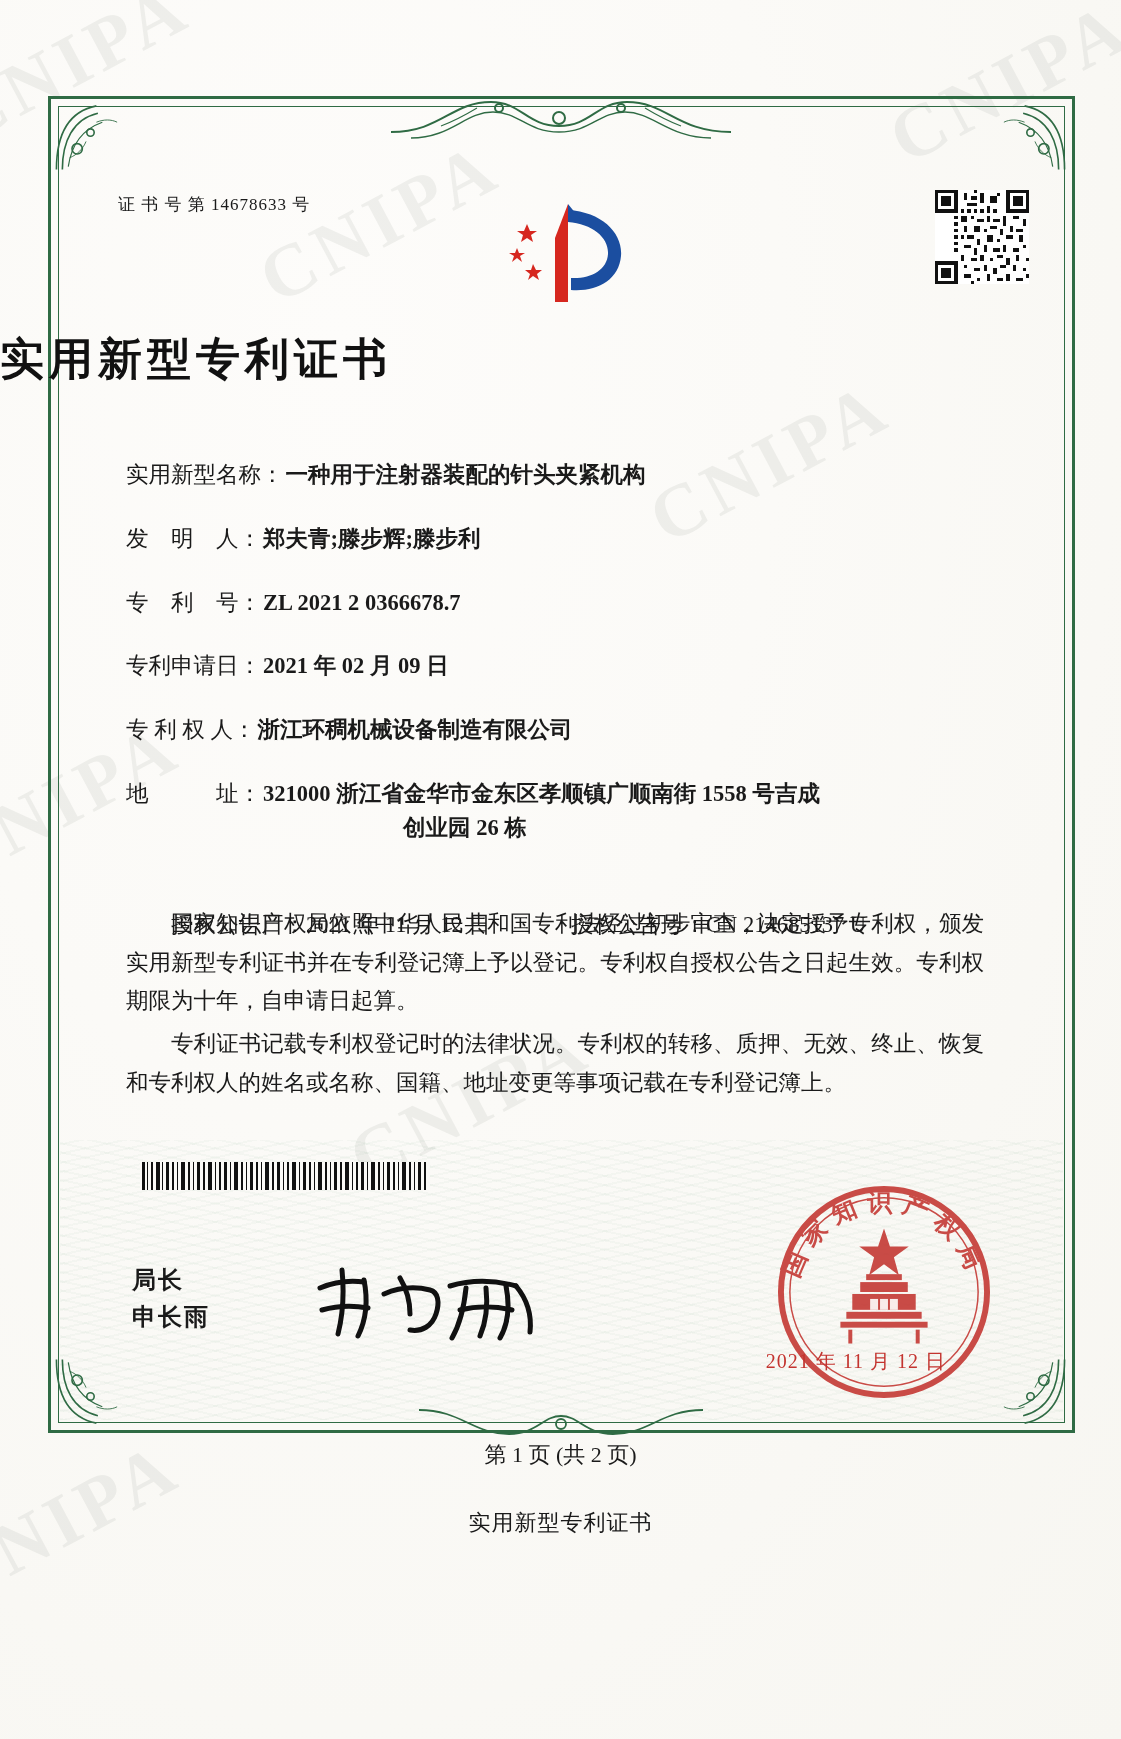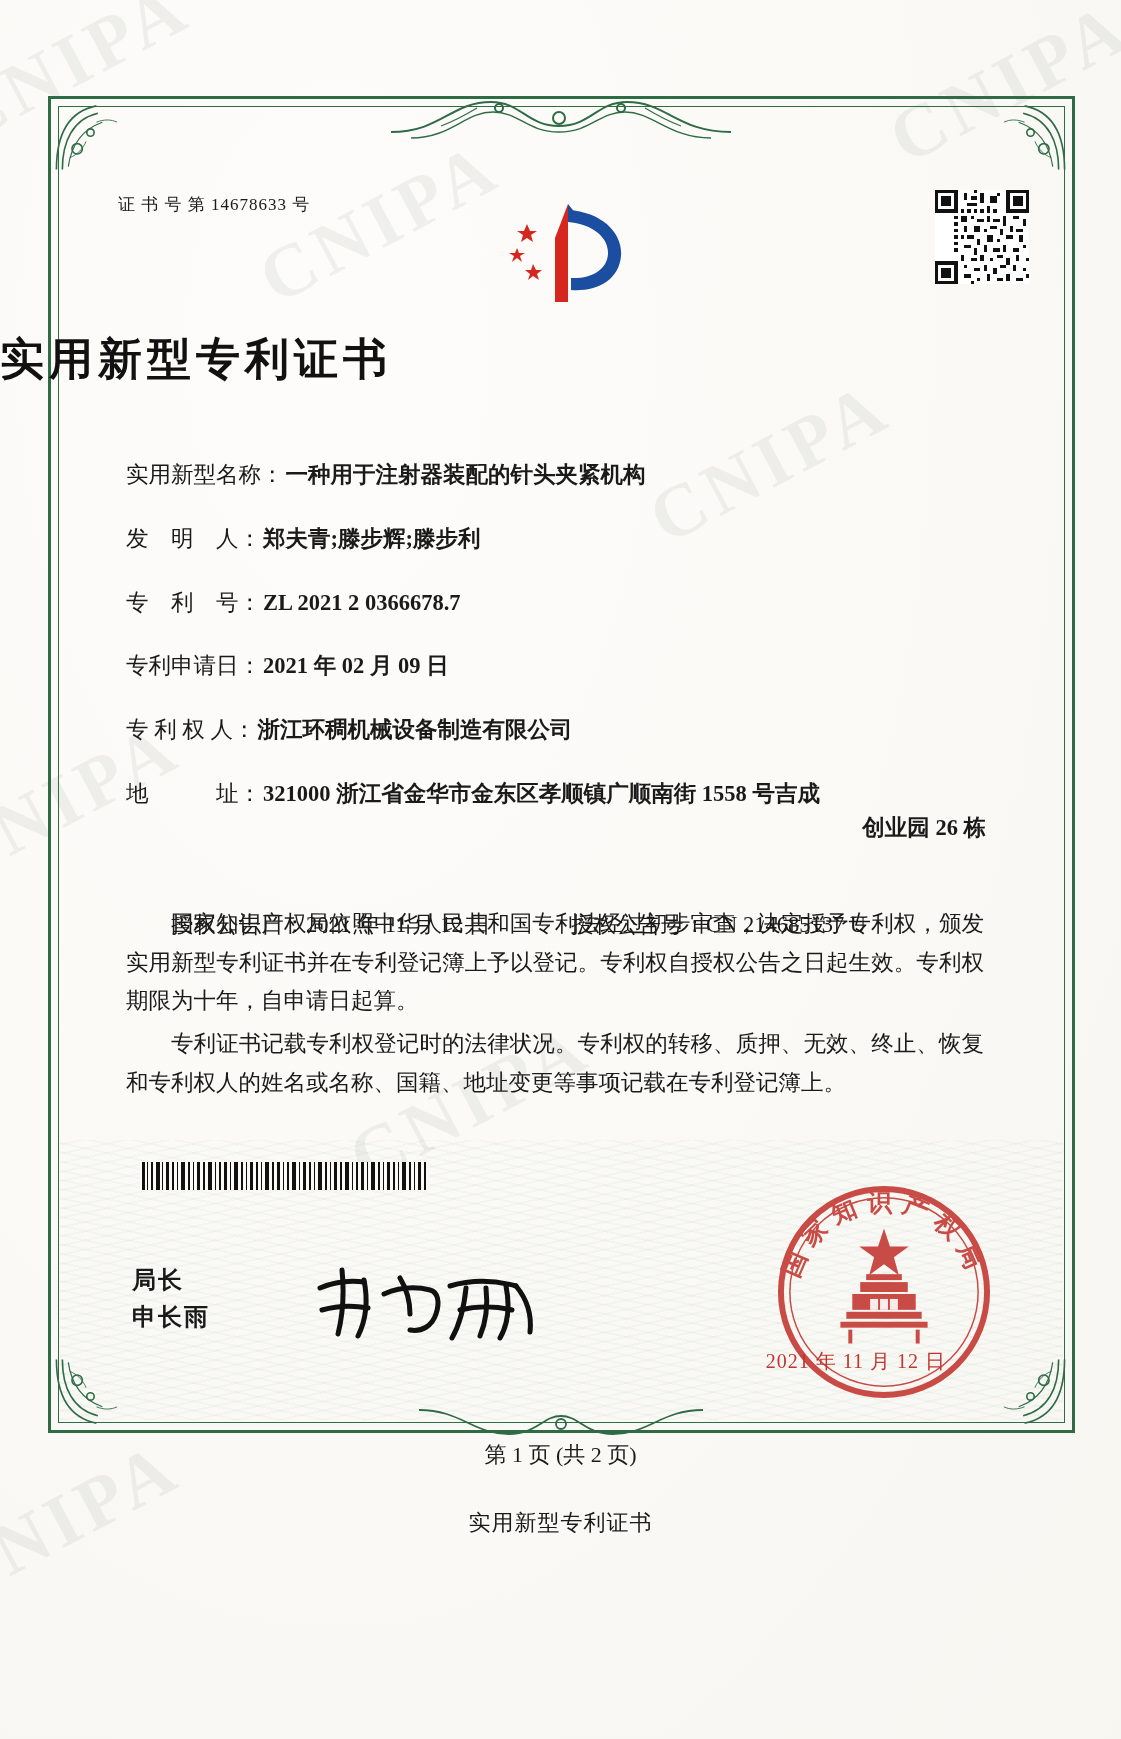--- a/index.html
+++ b/index.html
@@ -163,21 +163,20 @@
     flex: 0 0 auto;
   }
   .field-value {
     flex: 1 1 auto;
     padding-left: 2px;
     font-weight: bold;
   }
   .field-value .cont {
     display: block;
     padding-left: 140px;
-    text-align: right;
   }
 
   .row-pub {
     display: flex;
     margin-bottom: 22px;
     font-size: 22.5px;
   }
   .row-pub .seg1 { width: 400px; white-space: pre; }
   .row-pub .seg2 { white-space: pre; }
 

